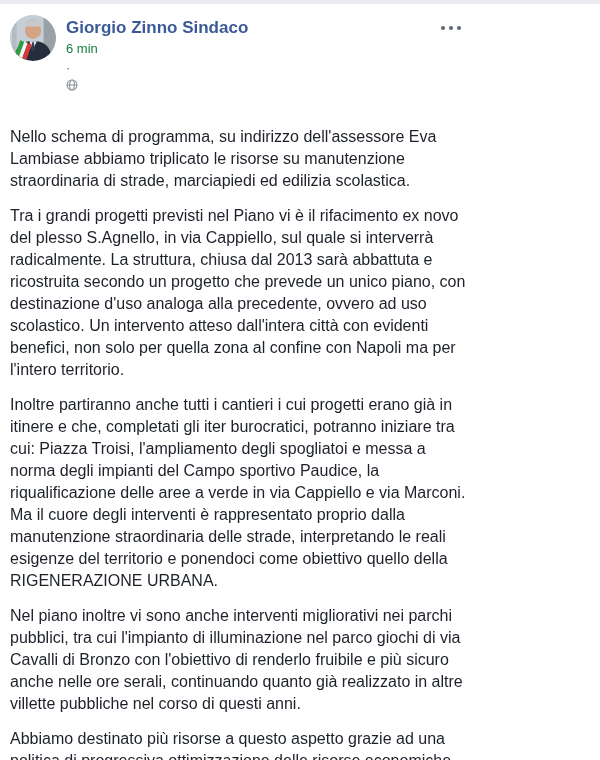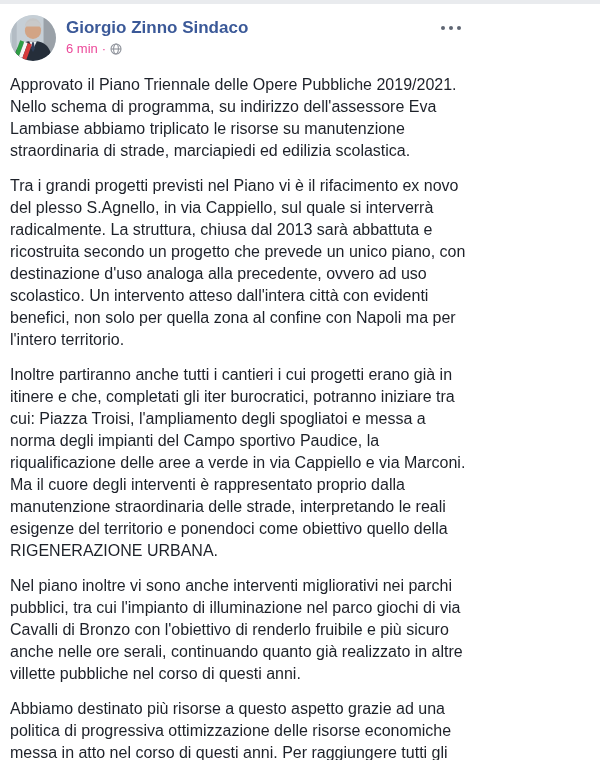--- a/index.html
+++ b/index.html
@@ -46,25 +46,26 @@
     display: inline-block;
     color: #3b5998;
     font-weight: bold;
     font-size: 17px;
     line-height: 21px;
     text-decoration: none;
     cursor: pointer;
   }
   .sub-line {
     display: flex;
-    align-items: center;
+    align-items: flex-start;
     gap: 4px;
     margin-top: 3px;
     font-size: 13px;
-    color: #ec4899;
+    color: #15803d;
+    flex-direction: column;
   }
   .sub-line .timestamp { cursor: pointer; }
   .globe { display: inline-flex; align-items: center; }
   .menu-button {
     margin-left: auto;
     padding: 10px 6px;
     cursor: pointer;
     line-height: 0;
   }
   .post-body {
@@ -139,21 +140,21 @@
         <circle cx="11" cy="3" r="2" fill="#5f6673"></circle>
         <circle cx="19" cy="3" r="2" fill="#5f6673"></circle>
       </svg>
     </div>
 
   </div>
 
   <div class="post-body">
 
     <p>
-      <span>Approvato il Piano Triennale delle Opere Pubbliche 2019/2021.</span><br>
+      <br>
       <span>Nello schema di programma, su indirizzo dell'assessore Eva Lambiase abbiamo triplicato le risorse su manutenzione straordinaria di strade, marciapiedi ed edilizia scolastica.</span>
     </p>
 
     <p>
       <span>Tra i grandi progetti previsti nel Piano vi è il rifacimento ex novo del plesso S.Agnello, in via Cappiello, sul quale si interverrà radicalmente. La struttura, chiusa dal 2013 sarà abbattuta e ricostruita secondo un progetto che prevede un unico piano, con destinazione d'uso analoga alla precedente, ovvero ad uso scolastico. Un intervento atteso dall'intera città con evidenti benefici, non solo per quella zona al confine con Napoli ma per l'intero territorio.</span>
     </p>
 
     <p>
       <span>Inoltre partiranno anche tutti i cantieri i cui progetti erano già in itinere e che, completati gli iter burocratici, potranno iniziare tra cui: Piazza Troisi, l'ampliamento degli spogliatoi e messa a norma degli impianti del Campo sportivo Paudice, la riqualificazione delle aree a verde in via Cappiello e via Marconi.</span><br>
       <span>Ma il cuore degli interventi è rappresentato proprio dalla manutenzione straordinaria delle strade, interpretando le reali esigenze del territorio e ponendoci come obiettivo quello della RIGENERAZIONE URBANA.</span>

